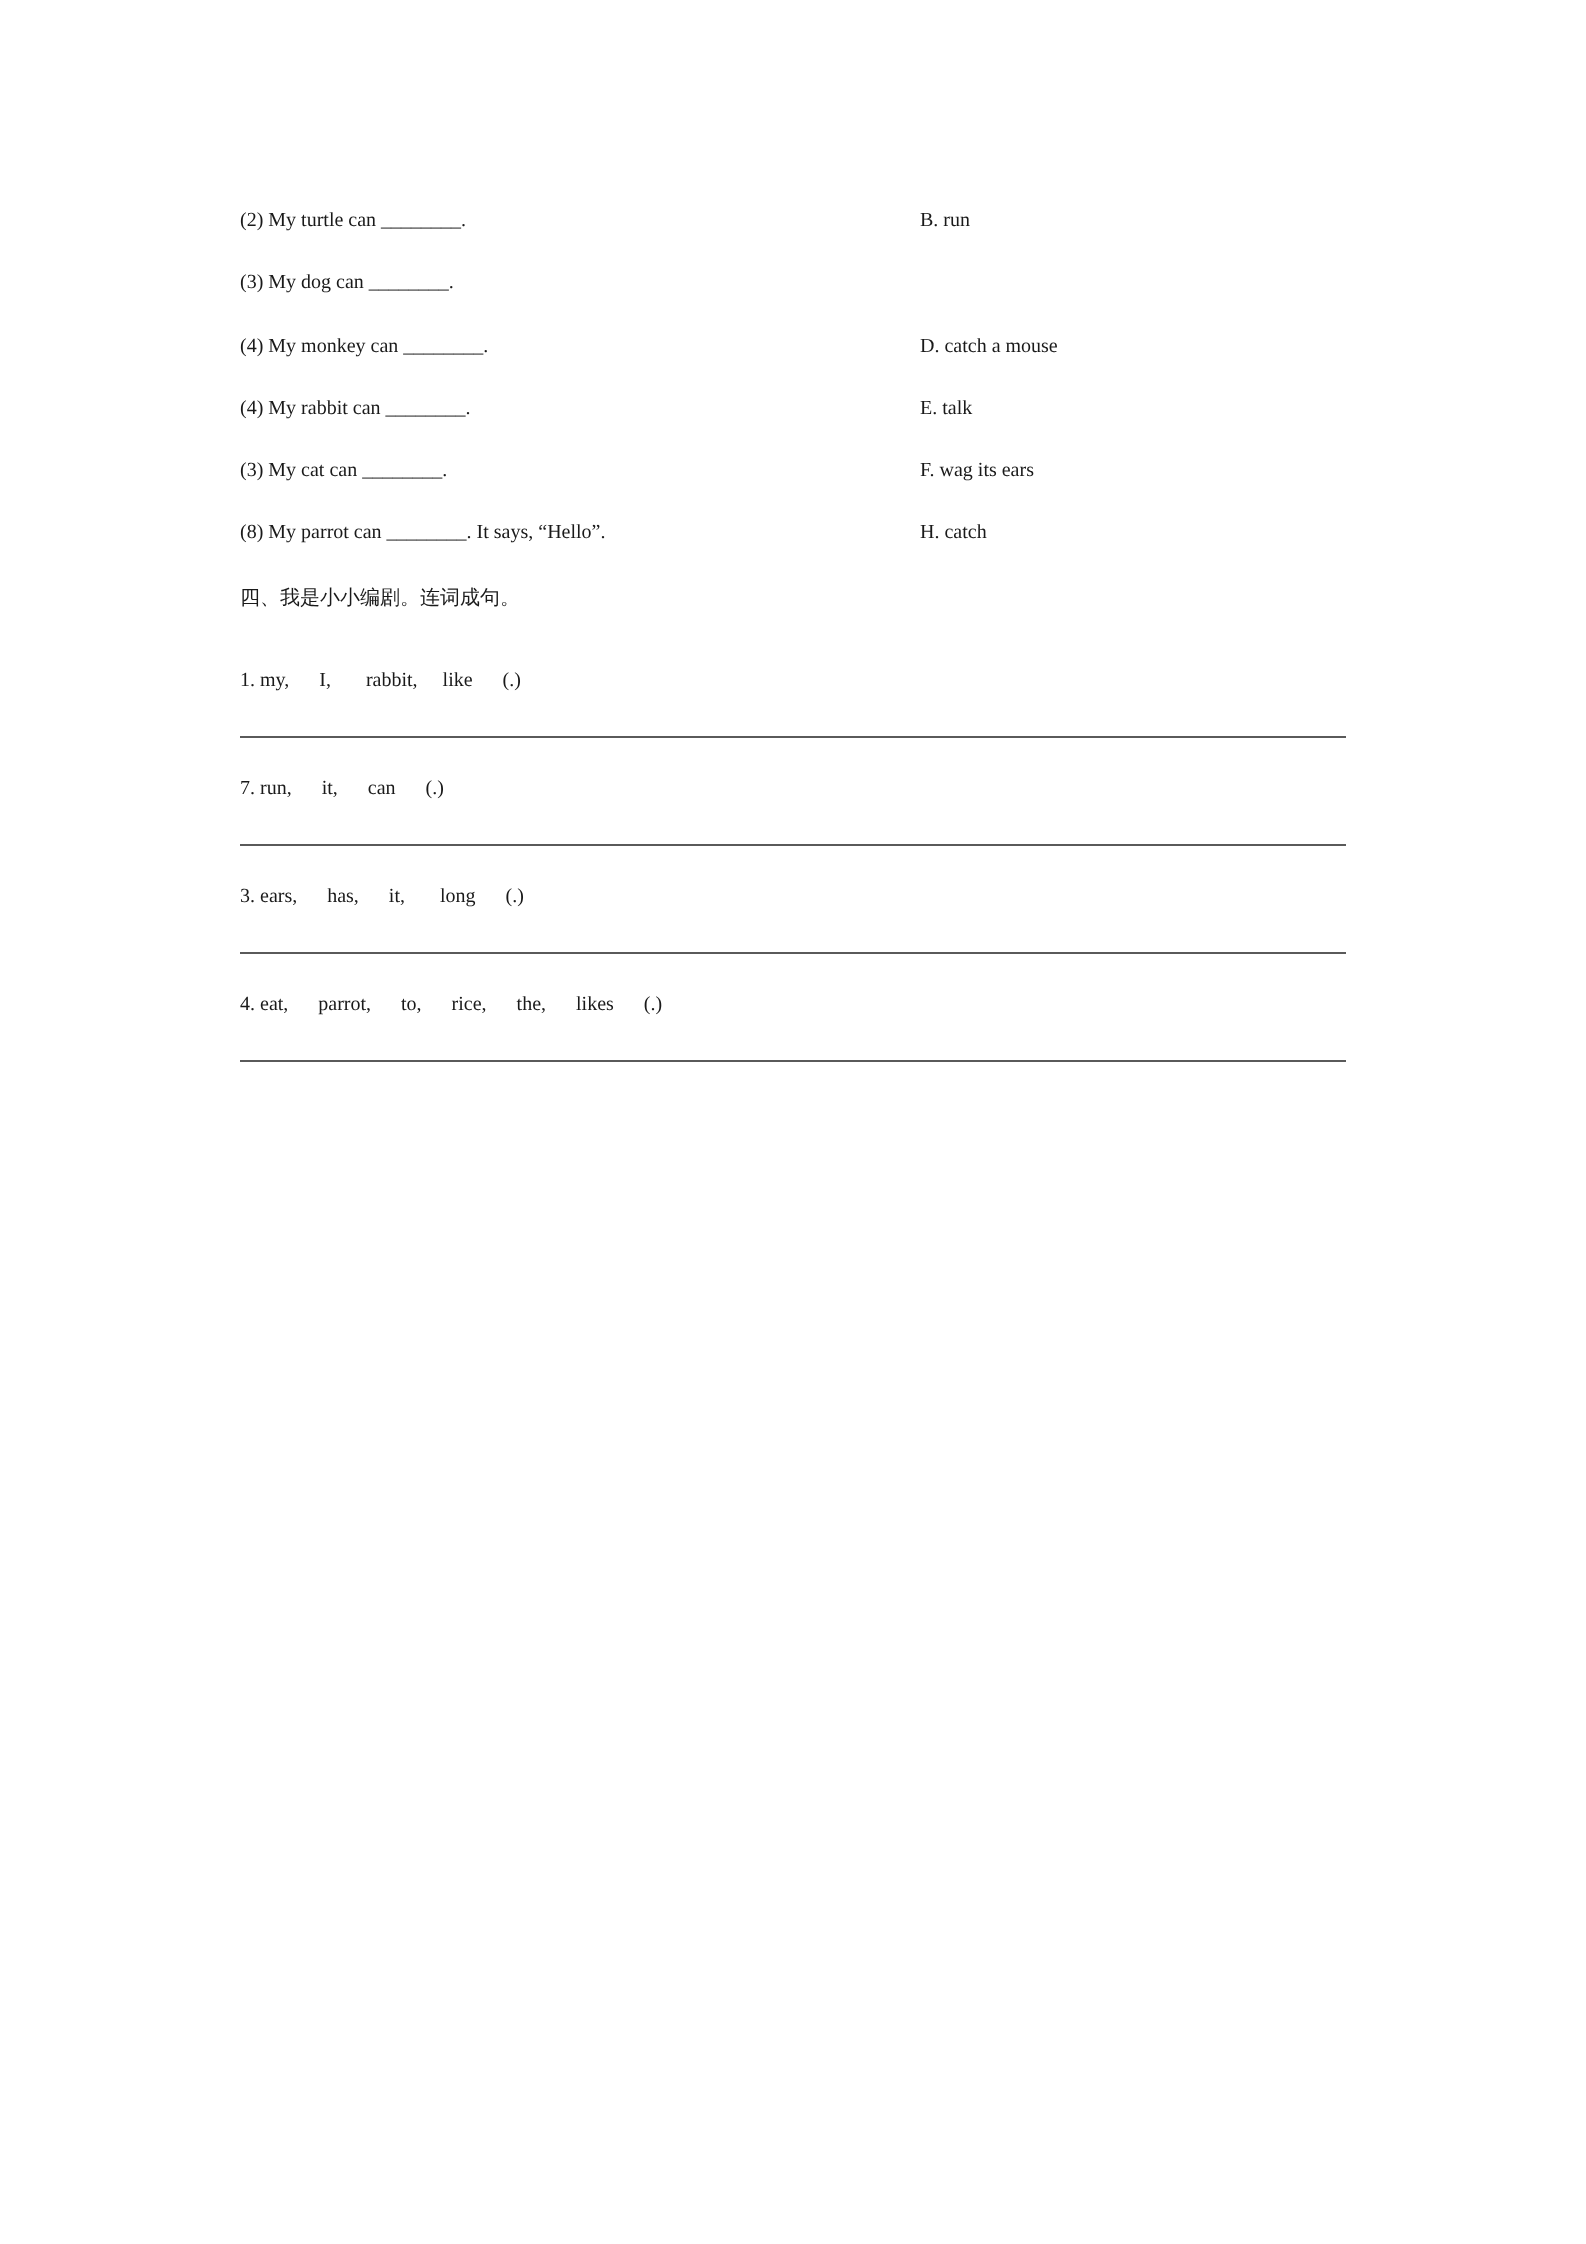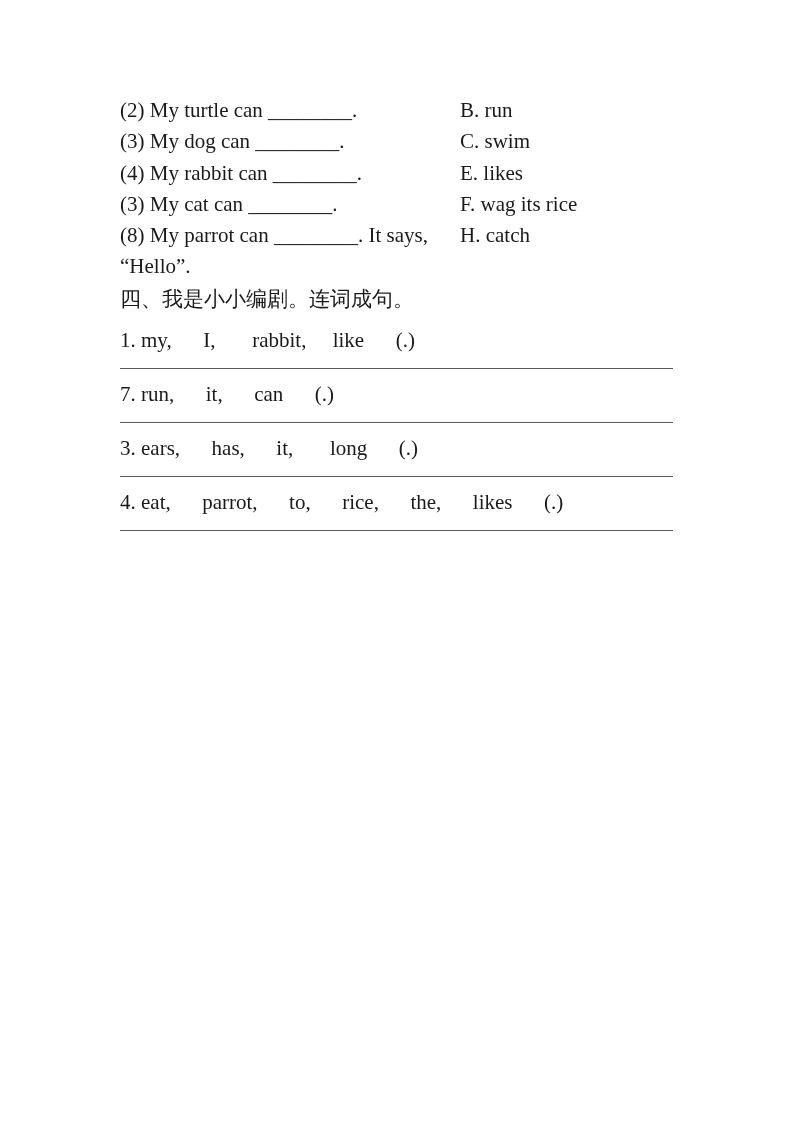--- a/index.html
+++ b/index.html
@@ -7,21 +7,21 @@
     padding: 0;
     background: #ffffff;
   }
   .page {
     position: relative;
     width: 793px;
     height: 1122px;
     background: #ffffff;
     font-family: "Liberation Serif", "DejaVu Serif", serif;
     color: #1a1a1a;
-    font-size: 21px;
+    font-size: 10px;
     overflow: hidden;
   }
   .content {
     position: absolute;
     left: 120px;
     top: 95px;
     width: 553px;
   }
   .match-row {
     display: flex;
@@ -61,29 +61,32 @@
 <div class="page">
   <div class="content">
 
     <section>
       <div class="match-row">
         <span class="match-left">(2) My turtle can ________.</span>
         <span class="match-right">B. run</span>
       </div>
       <div class="match-row">
         <span class="match-left">(3) My dog can ________.</span>
-        <span class="match-right">C. swim</span>
+      </div>
+      <div class="match-row">
+        <span class="match-left">(4) My monkey can ________.</span>
+        <span class="match-right">D. catch a mouse</span>
       </div>
       <div class="match-row">
         <span class="match-left">(4) My rabbit can ________.</span>
-        <span class="match-right">E. likes</span>
+        <span class="match-right">E. talk</span>
       </div>
       <div class="match-row">
         <span class="match-left">(3) My cat can ________.</span>
-        <span class="match-right">F. wag its rice</span>
+        <span class="match-right">F. wag its ears</span>
       </div>
       <div class="match-row">
         <span class="match-left">(8) My parrot can ________. It says, “Hello”.</span>
         <span class="match-right">H. catch</span>
       </div>
     </section>
 
     <div class="section-title">四、我是小小编剧。连词成句。</div>
 
     <section>

